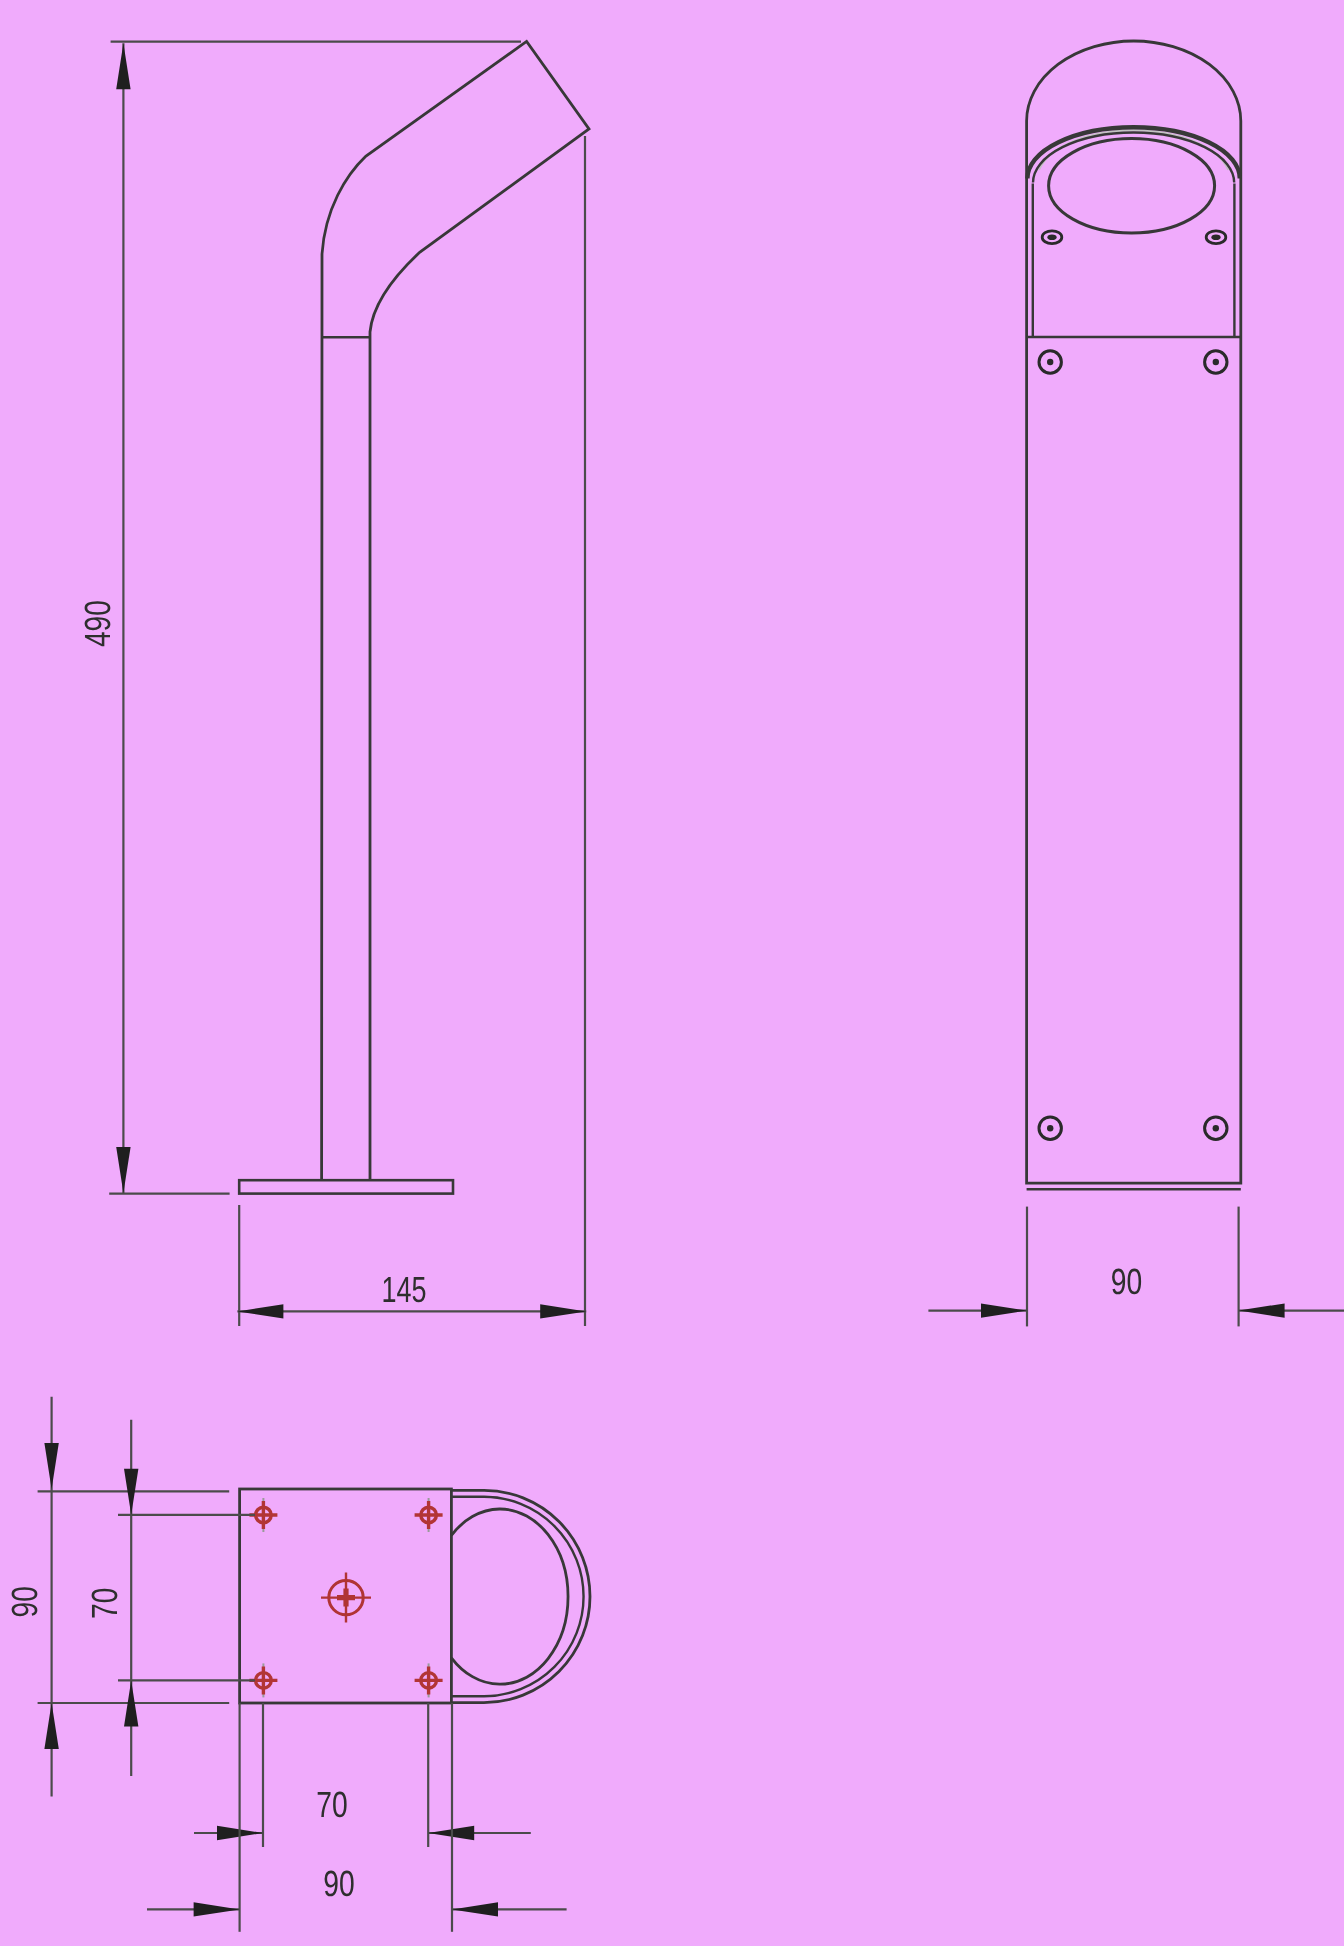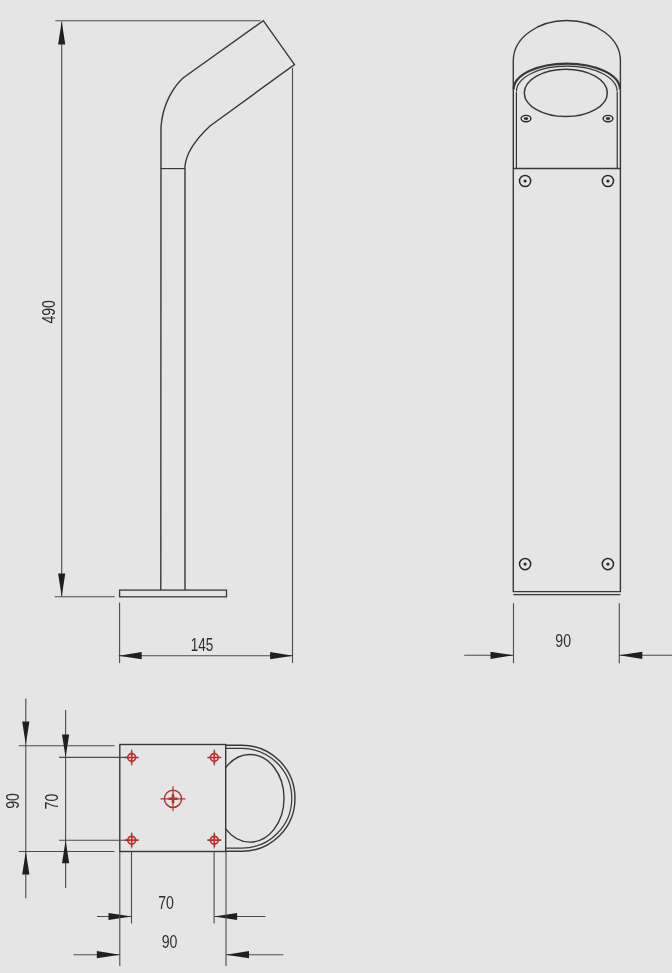--- a/index.html
+++ b/index.html
@@ -1,16 +1,16 @@
 <!DOCTYPE html>
 <html><head>
 <meta charset="utf-8">
 <style>
   html,body{margin:0;padding:0;background:#ffffff;}
-  .page{width:672px;height:973px;position:relative;background:#e5e5e5;
+  .page{width:672px;height:973px;position:relative;background:#f0abfc;
         font-family:"Liberation Sans", sans-serif;}
   svg{position:absolute;left:0;top:0;}
   text{fill:#2e2e2e;font-family:"Liberation Sans", sans-serif;font-size:18.2px;}
 </style>
 </head>
 <body>
 <div class="page">
 <svg width="672" height="973" viewBox="0 0 672 973">
   <g fill="none" stroke-linecap="butt">
 

